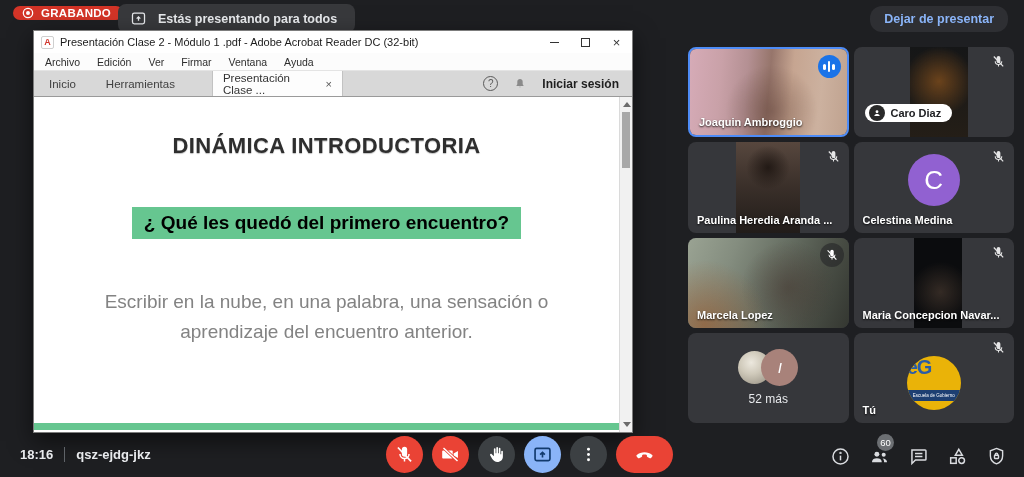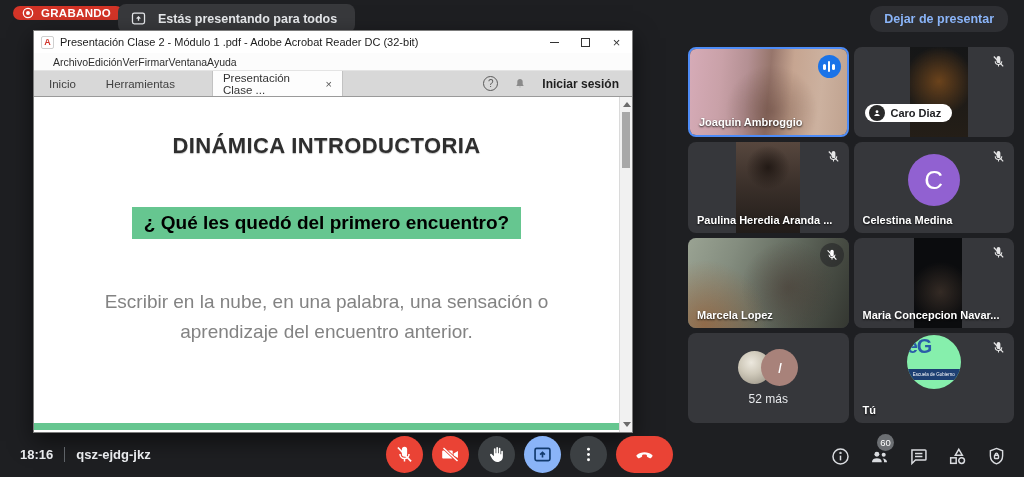--- a/index.html
+++ b/index.html
@@ -31,21 +31,21 @@
   .adobe-icon { width:13px; height:13px; background:#fff; border:1px solid #cfcfcf;
     color:#d0342c; font-size:9px; font-weight:bold; display:flex; align-items:center;
     justify-content:center; border-radius:2px; margin-right:6px; }
   .win-title { white-space:nowrap; overflow:hidden; }
   .win-controls { margin-left:auto; display:flex; height:100%; }
   .win-btn { width:31px; height:100%; display:flex; align-items:center; justify-content:center;
     color:#333; font-size:13px; cursor:pointer; }
   .minimize-bar { width:9px; border-top:1px solid #333; display:block; }
   .maximize-box { width:9px; height:9px; border:1px solid #333; display:block; }
   .menubar { height:18px; background:#fcfcfc; border-bottom:1px solid #e4e4e4; display:flex;
-    align-items:center; padding-left:19px; font-size:10.5px; color:#2d2d2d; }
+    align-items:center; gap:17px; padding-left:11px; font-size:10.5px; color:#2d2d2d; }
   .menu-item { cursor:pointer; }
   .tabbar { height:25px; background:#d8d8d8; display:flex; align-items:stretch;
     font-size:11.5px; color:#3f3f3f; }
   .tab { display:flex; align-items:center; padding:0 15px; cursor:pointer; }
   .tab-doc { background:#fdfdfd; margin-left:22px; width:131px; justify-content:space-between;
     padding:0 10px; border-left:1px solid #c2c2c2; border-right:1px solid #c2c2c2; color:#333; }
   .tab-close { font-size:11px; color:#555; margin-left:6px; cursor:pointer; }
   .tabbar-right { margin-left:auto; display:flex; align-items:center; gap:15px; padding-right:13px; }
   .help-circle { width:15px; height:15px; border:1.4px solid #5a5a5a; border-radius:50%;
     color:#5a5a5a; font-size:10px; display:flex; align-items:center; justify-content:center;
@@ -121,22 +121,22 @@
 
   .overflow-wrap { position:absolute; inset:0; display:flex; flex-direction:column;
     align-items:center; justify-content:center; gap:6px; }
   .ov-circles { display:flex; align-items:center; }
   .ov-photo { width:33px; height:33px; border-radius:50%;
     background: radial-gradient(circle at 40% 35%, #ece8de 0%, #cfc9ba 40%, #8f897c 100%); }
   .ov-letter { width:37px; height:37px; border-radius:50%; background:#a8827a; color:#fff;
     font-size:15px; display:flex; align-items:center; justify-content:center; margin-left:-10px; }
   .ov-label { font-size:12px; color:#e8eaed; }
 
-  .logo-circle { position:absolute; left:50%; top:2px; transform:translateX(-50%);
-    width:54px; height:54px; border-radius:50%; background:#86efac; overflow:hidden; }
+  .logo-circle { position:absolute; left:50%; top:23px; transform:translateX(-50%);
+    width:54px; height:54px; border-radius:50%; background:#eab308; overflow:hidden; }
   .logo-eg { text-align:center; margin-top:9px; font-size:20px; font-weight:bold;
     color:#2a5ca8; letter-spacing:-1px; }
   .logo-band { position:absolute; bottom:9px; left:0; right:0; height:11px; background:#1d3f72;
     color:#fff; font-size:4.5px; display:flex; align-items:center; justify-content:center;
     white-space:nowrap; }
 
   
   .bbar-left { position:absolute; left:20px; top:447px; display:flex; align-items:center;
     font-size:13px; color:#e8eaed; font-weight:bold; }
   .meet-code { margin-left:11px; padding-left:11px; border-left:1px solid #5f6368; font-weight:bold; }

